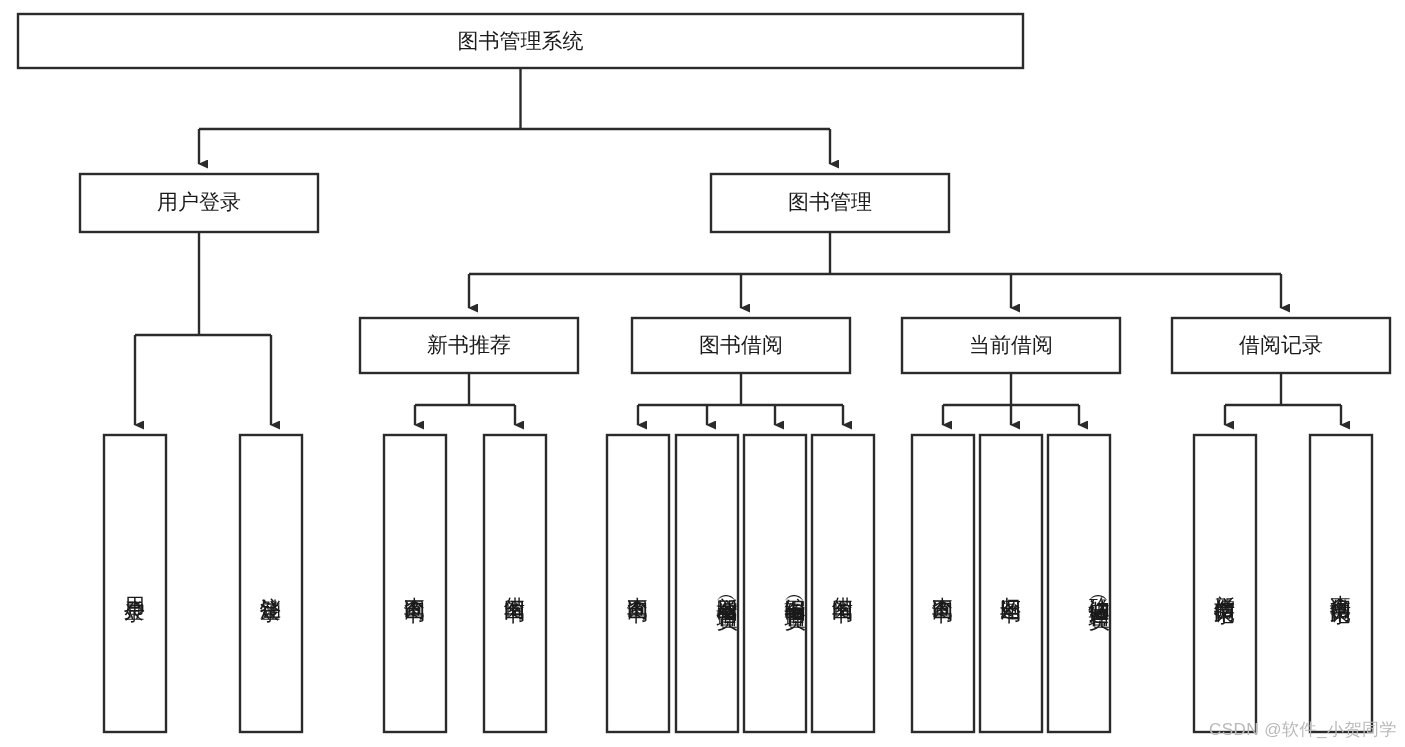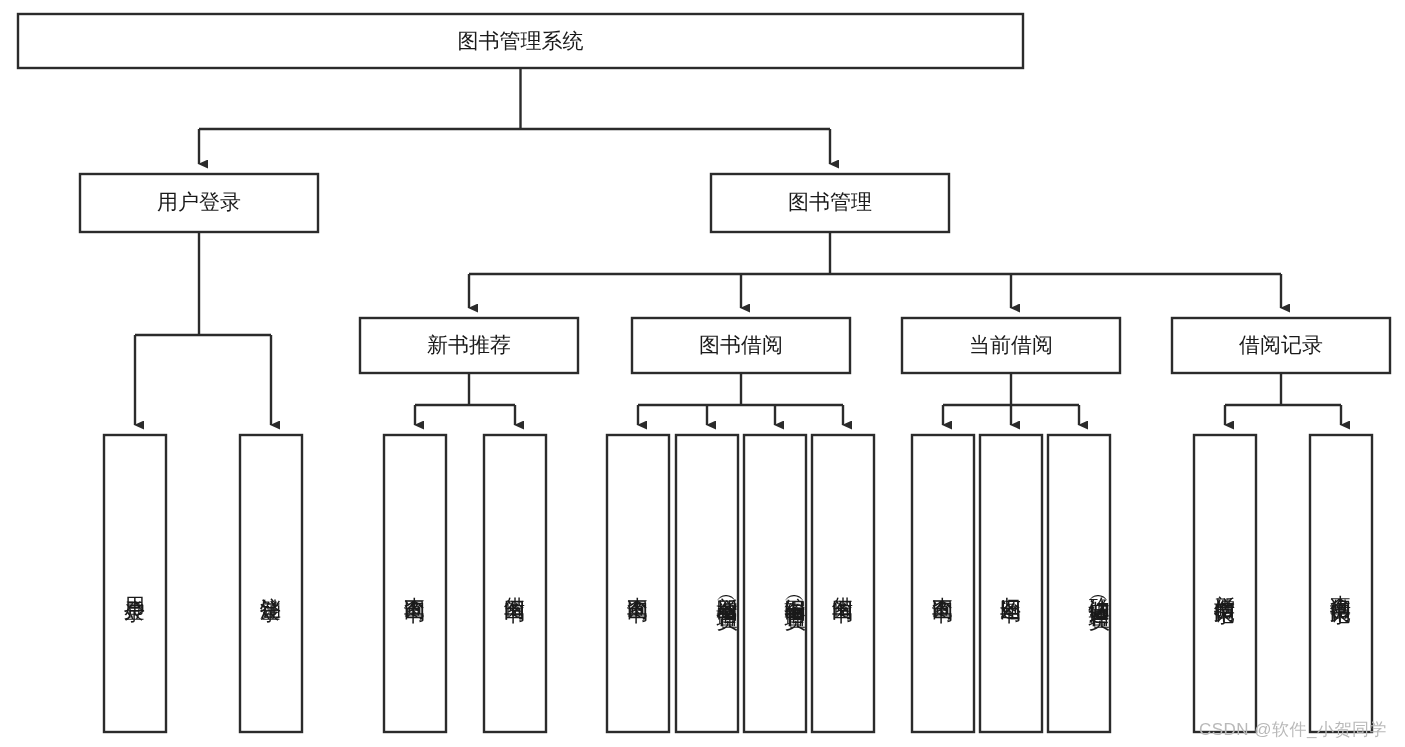--- a/index.html
+++ b/index.html
@@ -56,21 +56,21 @@
     line-height: 1;
     display: flex;
     align-items: center;
     justify-content: center;
     text-align: center;
     white-space: nowrap;
     pointer-events: none;
   }
   .watermark {
     position: absolute;
-    right: 18px;
+    right: 8px;
     bottom: 6px;
     font-family: "Liberation Sans", "DejaVu Sans", sans-serif;
     font-size: 17px;
     color: #b9b9b9;
     white-space: nowrap;
     letter-spacing: 0.5px;
   }
 </style>
 </head>
 <body>

